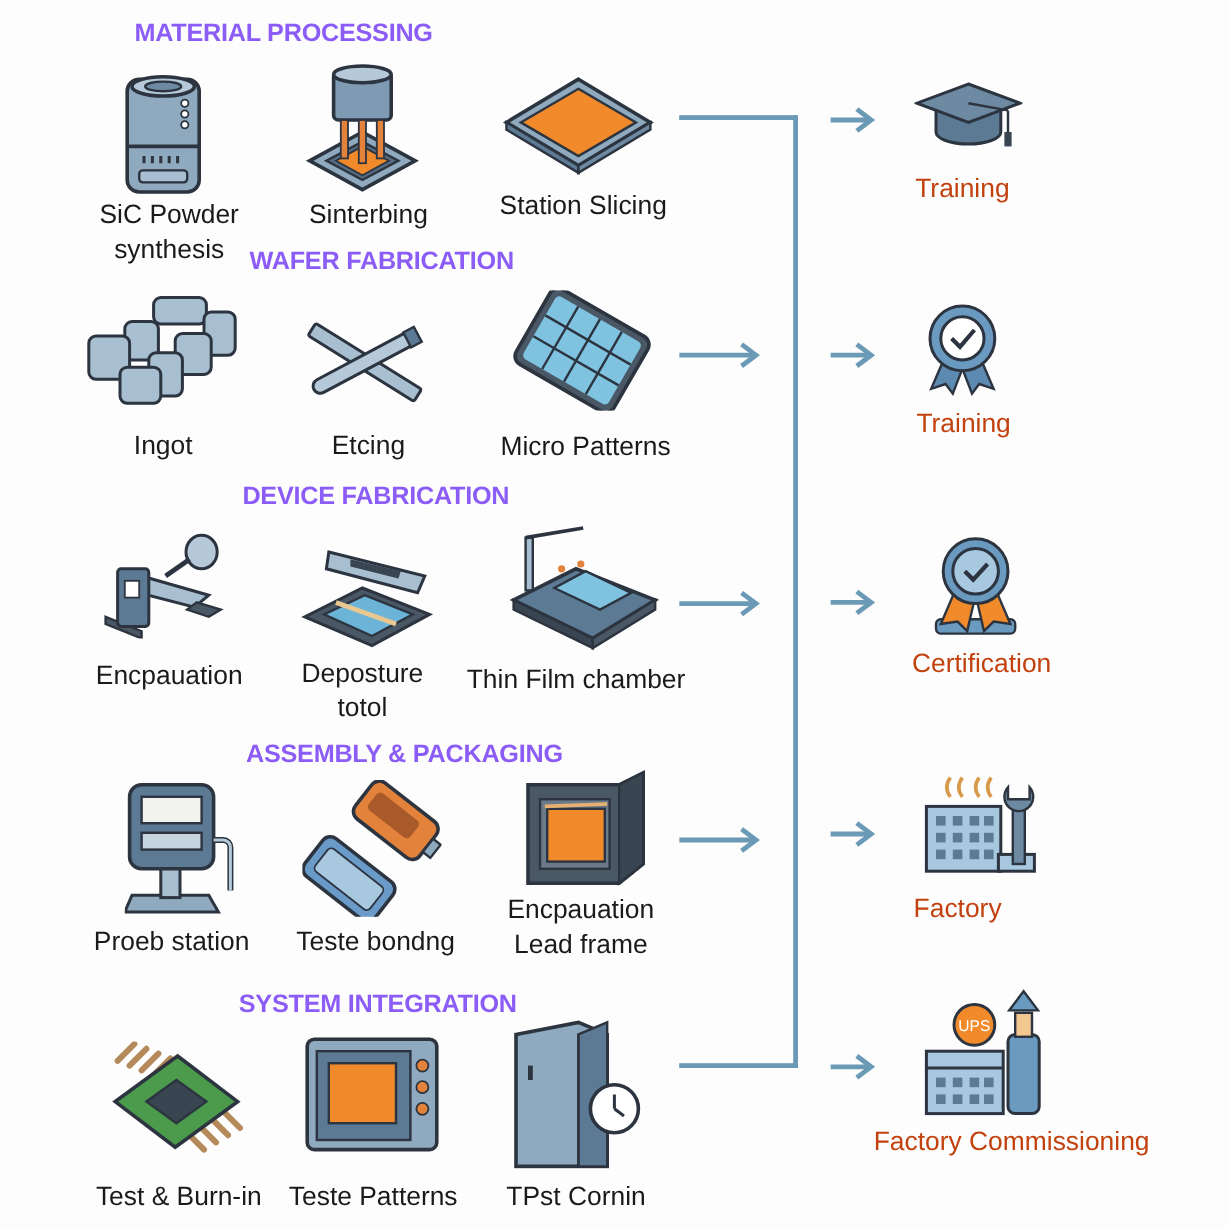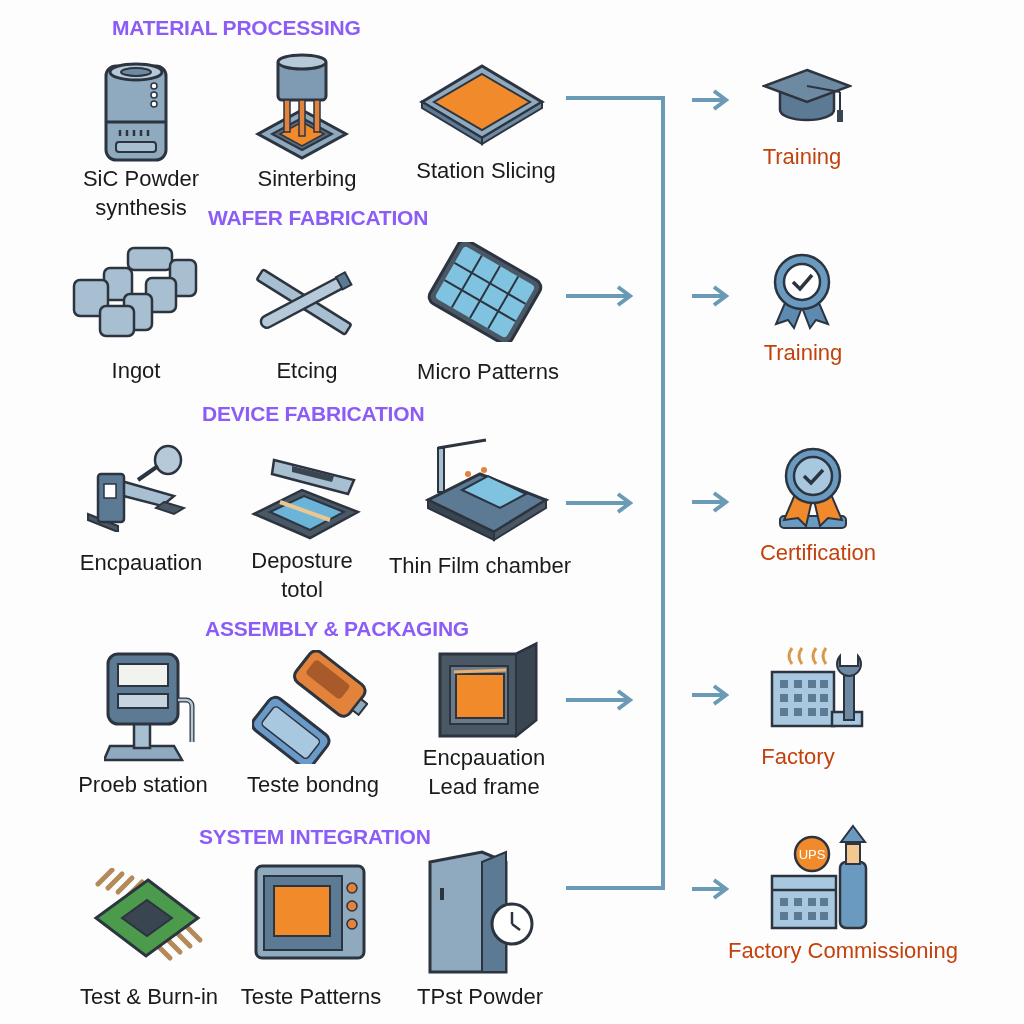--- a/index.html
+++ b/index.html
@@ -197,21 +197,21 @@
 
 <svg class="icon" style="left:426px;top:848px" width="112" height="126" viewBox="0 0 112 126">
   <polygon points="4,14 56,4 80,14 80,124 4,124" fill="#8fa9bf" stroke="#2c3440" stroke-width="3"></polygon>
   <polygon points="56,14 80,4 80,124 56,124" fill="#5c7a94" stroke="#2c3440" stroke-width="2"></polygon>
   <line x1="56" y1="14" x2="56" y2="124" stroke="#2c3440" stroke-width="2"></line>
   <rect x="14" y="40" width="4" height="12" fill="#2c3440"></rect>
   <circle cx="86" cy="76" r="20" fill="#fff" stroke="#2c3440" stroke-width="3"></circle>
   <line x1="86" y1="76" x2="86" y2="64" stroke="#2c3440" stroke-width="2.5"></line>
     <line x1="86" y1="76" x2="94" y2="82" stroke="#2c3440" stroke-width="2.5"></line>
 </svg>
-<div class="label" style="left:480px;top:982px">TPst Powder</div>
+<div class="label" style="left:480px;top:982px">TPst Cornin</div>
 
 <div class="conn" style="left:566px;top:96px;width:98px;height:4px"></div>
 <div class="conn" style="left:661px;top:96px;width:4px;height:794px"></div>
 <div class="conn" style="left:566px;top:886px;width:98px;height:4px"></div>
 
 <svg class="arrow" style="left:566px;top:284px" width="70" height="24" viewBox="0 0 70 24">
     <line x1="0" y1="12" x2="62" y2="12" stroke="#6a9ab5" stroke-width="4"></line>
     <polyline points="52,3 64,12 52,21" fill="none" stroke="#6a9ab5" stroke-width="4"></polyline>
   </svg>
 <svg class="arrow" style="left:566px;top:491px" width="70" height="24" viewBox="0 0 70 24">

